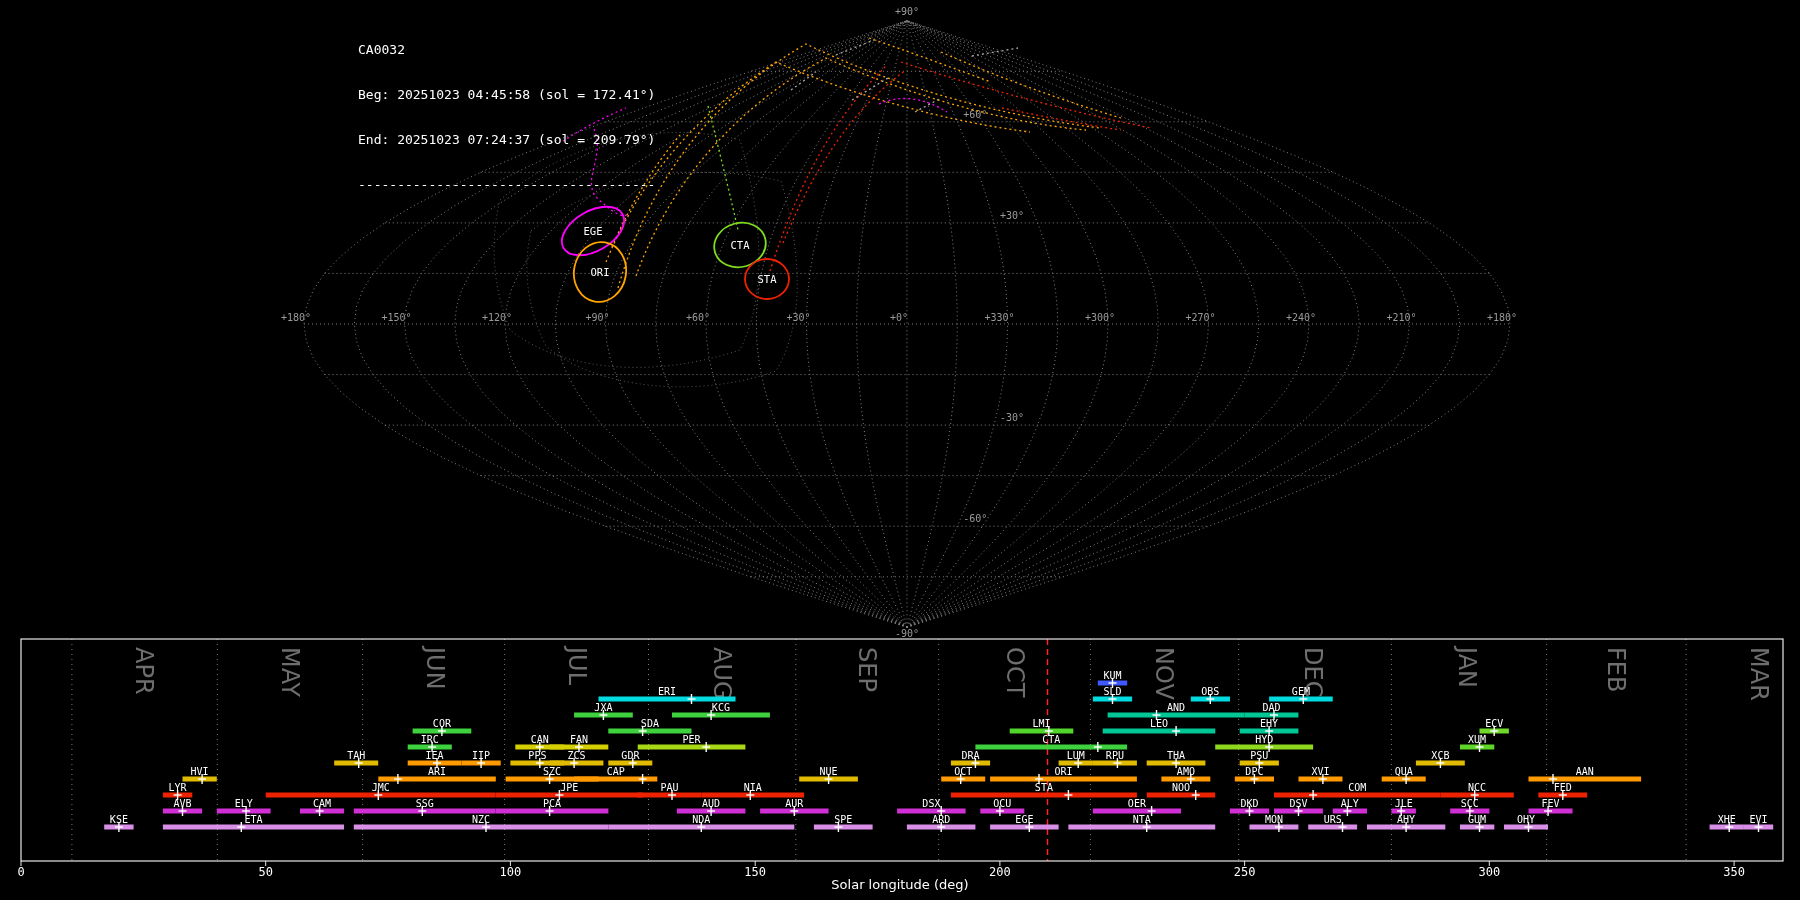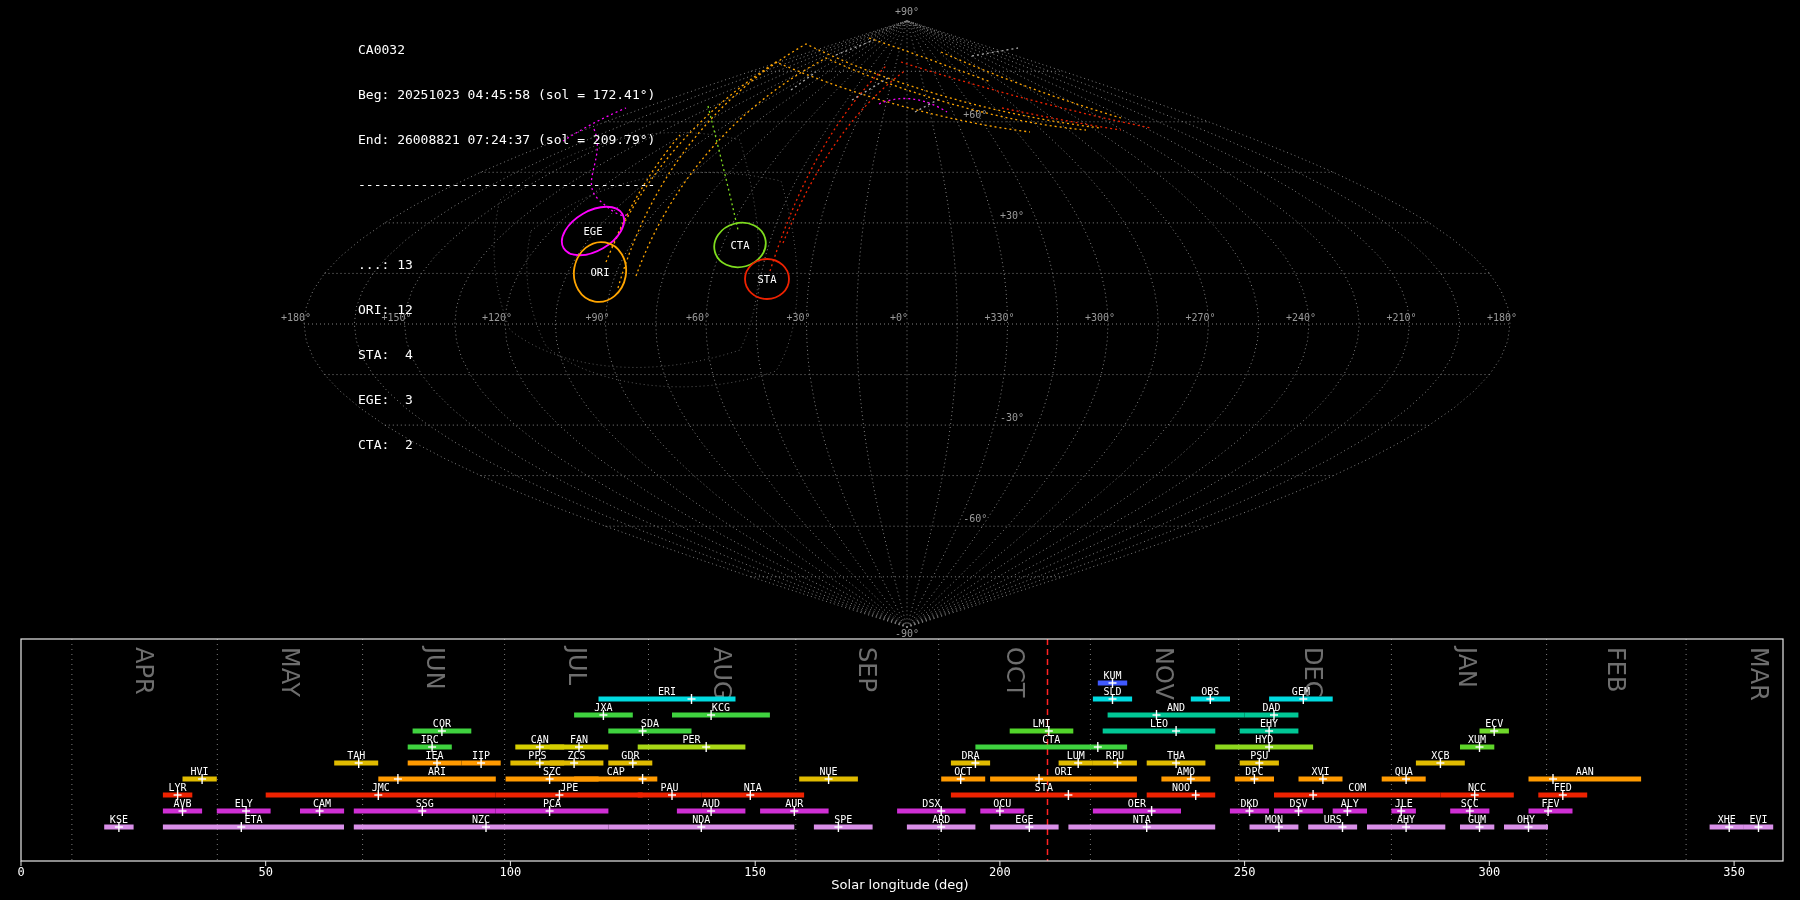--- a/index.html
+++ b/index.html
@@ -679,24 +679,17 @@
     <text x="1244.6" y="876" text-anchor="middle" fill="#ffffff" font-size="12" font-family="&quot;DejaVu Sans Mono&quot;, monospace">250</text>
     <line x1="1489.3" y1="861" x2="1489.3" y2="866" stroke="#e8e8e8"></line>
     <text x="1489.3" y="876" text-anchor="middle" fill="#ffffff" font-size="12" font-family="&quot;DejaVu Sans Mono&quot;, monospace">300</text>
     <line x1="1734.1" y1="861" x2="1734.1" y2="866" stroke="#e8e8e8"></line>
     <text x="1734.1" y="876" text-anchor="middle" fill="#ffffff" font-size="12" font-family="&quot;DejaVu Sans Mono&quot;, monospace">350</text>
   </svg>
 
 <div id="info-block">
   <div>CA0032</div>
   <div>Beg: 20251023 04:45:58 (sol = 172.41°)</div>
-  <div>End: 26008821 07:24:37 (sol = 209.79°)</div>
+  <div>End: 20251023 07:24:37 (sol = 209.79°)</div>
   <div>--------------------------------------</div>
-  <div class="counts">
-    <div>...: 13</div>
-    <div>ORI: 12</div>
-    <div>STA:  4</div>
-    <div>EGE:  3</div>
-    <div>CTA:  2</div>
-  </div>
 </div>
 
 <div id="xaxis-title">Solar longitude (deg)</div>
 
 </body></html>

